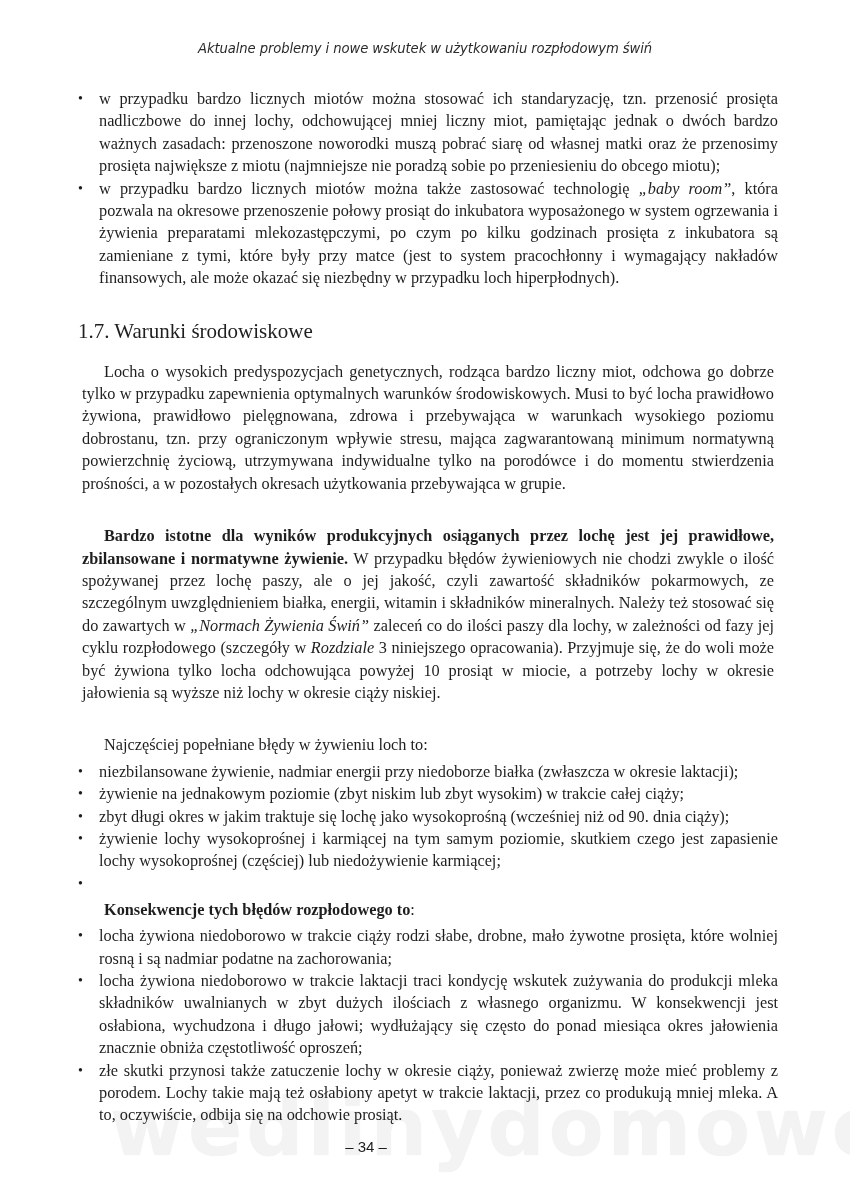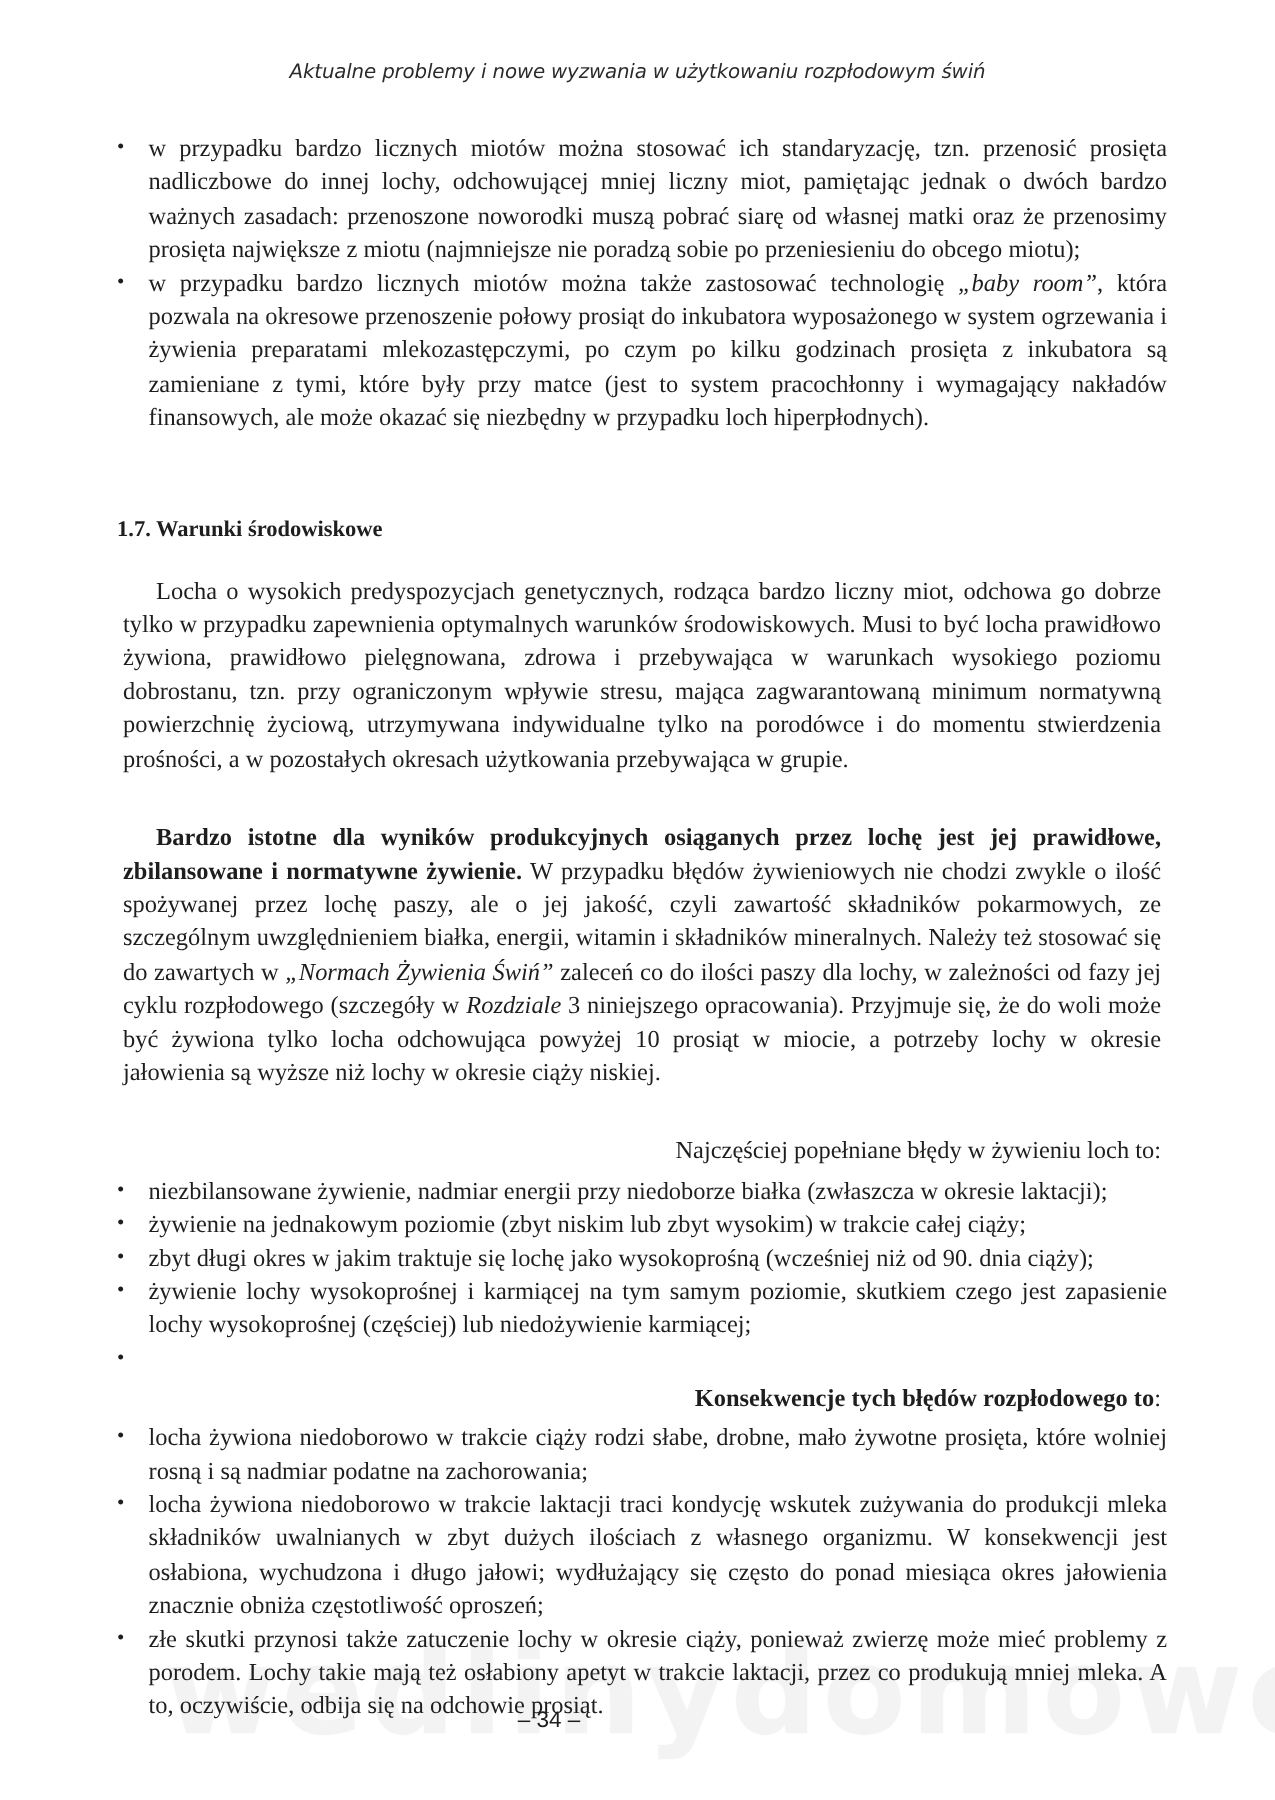--- a/index.html
+++ b/index.html
@@ -17,42 +17,42 @@
     font-size: 16.3px; line-height: 22.4px; text-align: justify;
   }
   ul.bullets { list-style: none; margin: 0; padding: 0; }
   ul.bullets li { position: relative; padding-left: 21px; margin: 0; }
   ul.bullets li .dot {
     position: absolute; left: 0; top: 0; font-size: 14px;
   }
   p { margin: 4px; }
   .indent { text-indent: 22px; }
   .section-title {
-    font-weight: bold; font-size: 15px; margin-top: 51px; margin-bottom: 18px; line-height: 24px;
+    font-weight: normal; font-size: 21px; margin-top: 29px; margin-bottom: 18px; line-height: 24px;
     text-align: left;
   }
   .gap { height: 22px; }
-  .lead { padding-left: 22px; text-align: right; }
+  .lead { padding-left: 22px; text-align: left; }
   .watermark {
     position: absolute; left: 110px; top: 1088px; width: 650px;
     font-family: "DejaVu Sans", "Liberation Sans", sans-serif; font-weight: bold;
     font-size: 80px; line-height: 80px; color: #f3f3f3; letter-spacing: 4px;
     text-shadow: 0 0 1px #ececec; z-index: 0; white-space: nowrap;
   }
   .content { z-index: 1; }
   .page-number {
     position: absolute; top: 1138px; left: 0; width: 732px; text-align: center;
     font-family: Liberation Sans, sans-serif; font-size: 15px; color: #1e1e1e; z-index: 1;
   }
   em { }
 </style>
 </head>
 <body>
 
-<div class="running-head">Aktualne problemy i nowe wyzwania w użytkowaniu rozpłodowym świń</div>
+<div class="running-head">Aktualne problemy i nowe wskutek w użytkowaniu rozpłodowym świń</div>
 
 <div class="watermark">wedlinydomowe.pl</div>
 
 <div class="content">
 
   <ul class="bullets">
     <li>
       <span class="dot">•</span>
       <span>w przypadku bardzo licznych miotów można stosować ich standaryzację, tzn. przenosić prosięta nadliczbowe do innej lochy, odchowującej mniej liczny miot, pamiętając jednak o dwóch bardzo ważnych zasadach: przenoszone noworodki muszą pobrać siarę od własnej matki oraz że przenosimy prosięta największe z miotu (najmniejsze nie poradzą sobie po przeniesieniu do obcego miotu);</span>
     </li>

